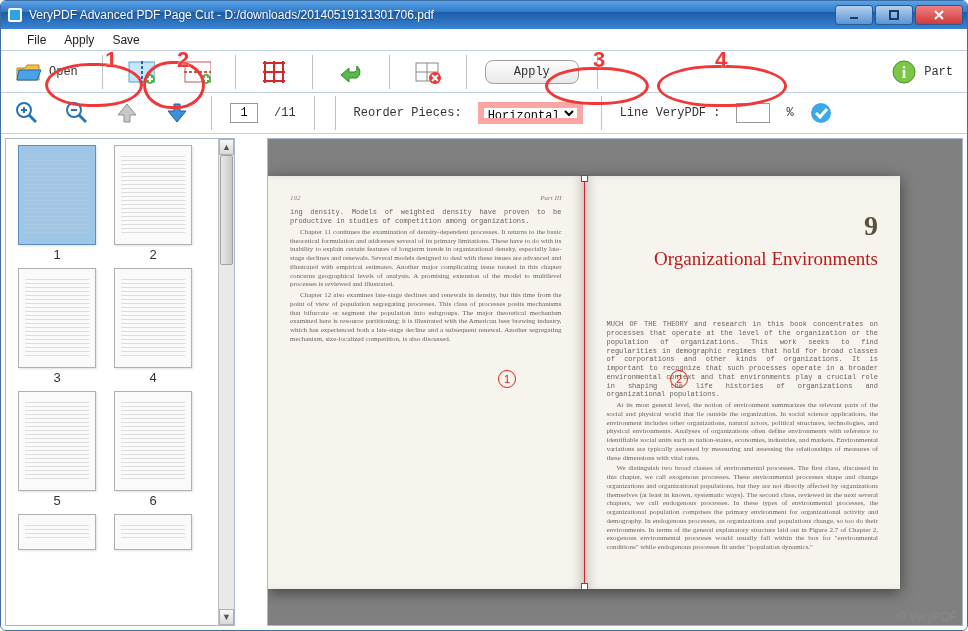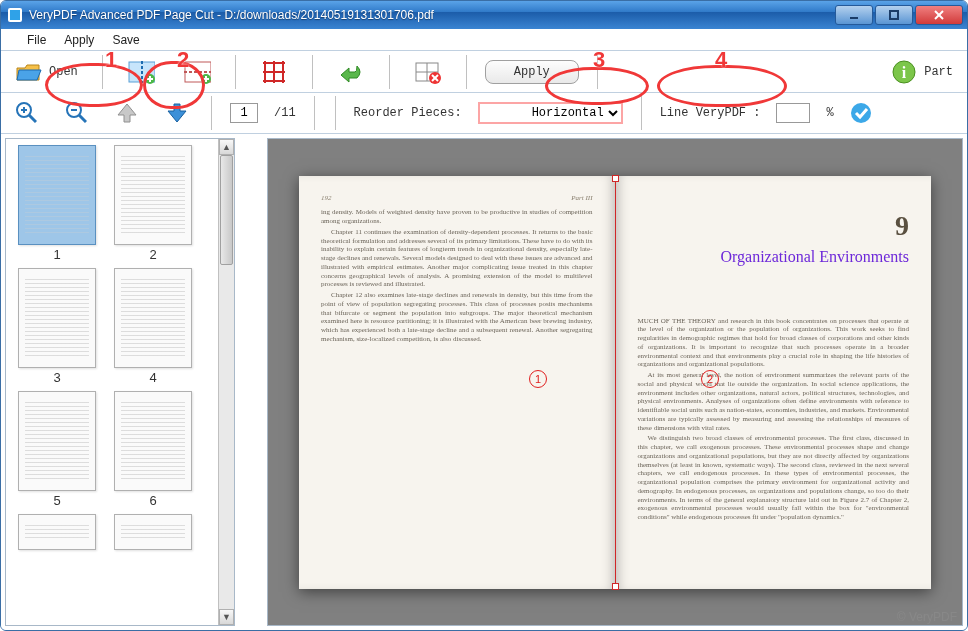--- a/index.html
+++ b/index.html
@@ -92,21 +92,21 @@
   .icon-box { width:28px; height:28px; display:flex; align-items:center; justify-content:center; }
   .icon-box.small { width:22px; height:22px; }
   .sep { width:1px; height:34px; background:#c0c0c0; margin:0 2px; }
   
   .toolbar input[type=text] {
     width:28px; height:20px; text-align:center; font-family:inherit; font-size:12px;
     border:1px solid #999;
   }
   .toolbar select {
     height:22px; font-family:inherit; font-size:12px;
-    border:2px solid #fca5a5; background:#fff;padding-left:48px;
+    border:6px solid #fca5a5; background:#fff;
   }
   
   .content {
     flex:1;
     display:flex;
     background:#fff;
     overflow:hidden;
     padding:4px;
     gap:4px;
   }
@@ -172,21 +172,20 @@
   .thumb-label { font-size:13px; color:#333; }
   
   .preview-panel {
     flex:1;
     border:1px solid #a8b8c8;
     background:#808080;
     position:relative;
     overflow:hidden;
     display:flex;
     align-items:center;
-    justify-content:center;
     margin-left:28px;
   }
   .book-spread {
     width:632px; height:413px;
     background:#f7f4ee;
     box-shadow:0 3px 14px rgba(0,0,0,.5);
     display:flex;
     position:relative;
   }
   .book-page {
@@ -196,23 +195,23 @@
     color:#6a6358;
     font-size:7px;
     line-height:1.25;
     position:relative;
     overflow:hidden;
   }
   .book-page.left { border-right:1px solid #d0c8b8; box-shadow:inset -8px 0 12px -6px rgba(0,0,0,.25); }
   .book-page.right { box-shadow:inset 8px 0 12px -6px rgba(0,0,0,.25); }
   .book-page .pg-header { display:flex; justify-content:space-between; font-size:7px; margin-bottom:6px; font-style:italic; color:#8a8070; }
   .book-page .chap-num { text-align:right; font-size:28px; font-weight:bold; color:#5a5040; margin:14px 0 4px 0; }
-  .book-page .chap-title { text-align:right; font-size:16px; color:#6d28d9; margin-bottom:50px; }
+  .book-page .chap-title { text-align:right; font-size:19px; color:#b91c1c; margin-bottom:50px; }
   .book-page p { margin:0 0 2px 0; text-align:justify; text-indent:10px; }
-  .book-page p.noindent { text-indent:0; }
+  .book-page p.noindent { text-indent:0;font-family:Liberation Mono, monospace; }
   .book-page .smallcaps { font-variant: small-caps; }
   
   .split-line {
     position:absolute;
     top:0; bottom:0;
     width:0;
     border-left:1px solid #d02828;
     left:50%;
     pointer-events:none;
   }

